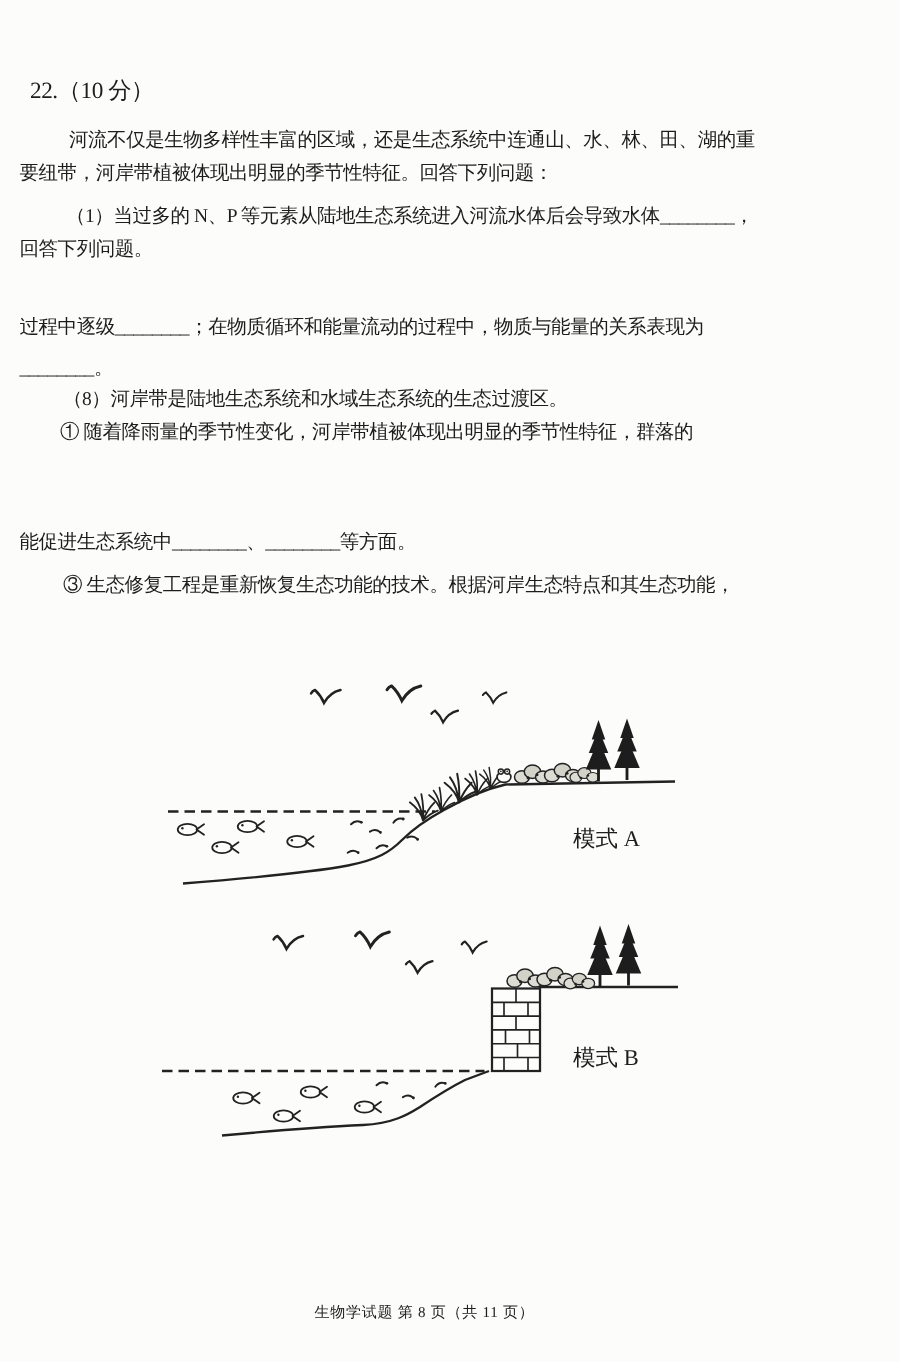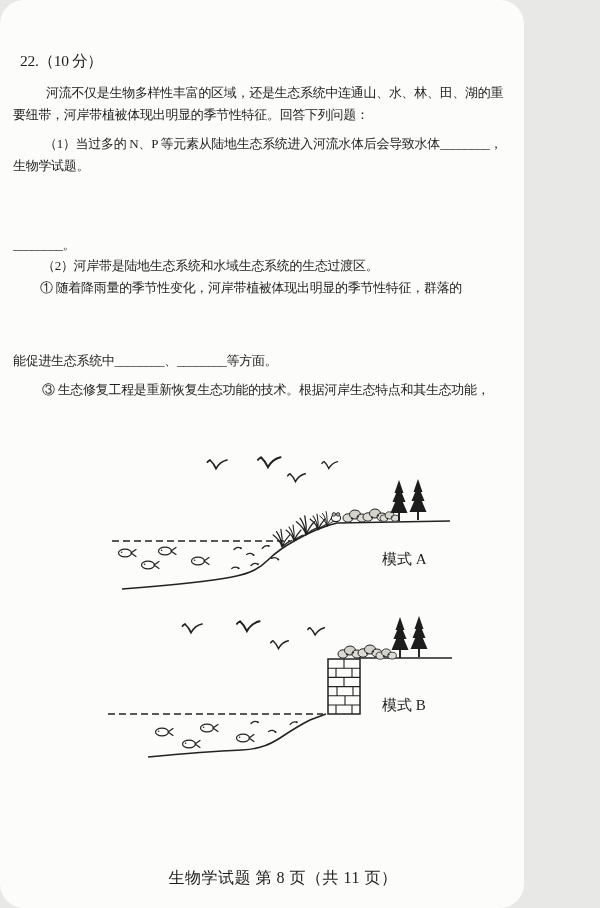--- a/index.html
+++ b/index.html
@@ -1,37 +1,36 @@
 <!DOCTYPE html>
 <html><head>
 <meta charset="utf-8">
 <style>
   html,body{margin:0;padding:0;background:#e8e8e6;}
   .page{
     position:relative;
-    width:524px;height:908px;
+    width:600px;height:908px;
     background:#fcfcfa;
     overflow:hidden;
     font-family:"Liberation Serif","DejaVu Serif",serif;
     color:#1d1d1d;
-    border-radius:24px;
   }
   .tl{
     position:absolute;
     font-size:13px;
     line-height:18px;
     white-space:pre;
     letter-spacing:-0.3px;
   }
   .qnum{font-size:15.5px;}
   .footer{
     position:absolute;
     left:0;top:868px;width:566px;
     text-align:center;
-    font-size:16px;
+    font-size:10px;
     letter-spacing:0.5px;
   }
   svg{position:absolute;}
   svg text{
     font-family:"Liberation Serif","DejaVu Serif",serif;
     fill:#1d1d1d;
   }
 </style>
 </head>
 <body>
@@ -75,23 +74,24 @@
         <circle cx="-2.1" cy="-1.8" r="0.6" fill="#222"></circle>
         <circle cx="2.1" cy="-1.8" r="0.6" fill="#222"></circle>
       </g>
     </defs>
   </svg>
 
   <div class="tl qnum" style="top:52px;left:20px">22.（10 分）</div>
   <div class="tl" style="top:84px;left:46px">河流不仅是生物多样性丰富的区域，还是生态系统中连通山、水、林、田、湖的重</div>
   <div class="tl" style="top:106px;left:13px">要纽带，河岸带植被体现出明显的季节性特征。回答下列问题：</div>
   <div class="tl" style="top:135px;left:44px">（1）当过多的 N、P 等元素从陆地生态系统进入河流水体后会导致水体________，</div>
-  <div class="tl" style="top:157px;left:13px">生物学试题。</div>
+  <div class="tl" style="top:157px;left:13px">回答下列问题。</div>
+  <div class="tl" style="top:209px;left:13px">过程中逐级________；在物质循环和能量流动的过程中，物质与能量的关系表现为</div>
   <div class="tl" style="top:236px;left:13px">________。</div>
-  <div class="tl" style="top:257px;left:42px">（2）河岸带是陆地生态系统和水域生态系统的生态过渡区。</div>
+  <div class="tl" style="top:257px;left:42px">（8）河岸带是陆地生态系统和水域生态系统的生态过渡区。</div>
   <div class="tl" style="top:279px;left:40px">① 随着降雨量的季节性变化，河岸带植被体现出明显的季节性特征，群落的</div>
   <div class="tl" style="top:352px;left:13px">能促进生态系统中________、________等方面。</div>
   <div class="tl" style="top:381px;left:42px">③ 生态修复工程是重新恢复生态功能的技术。根据河岸生态特点和其生态功能，</div>
 
   <svg style="left:60px;top:445px" width="420" height="165" viewBox="0 0 420 165">
     <g>
       <use href="#bird" transform="translate(150,13)"></use>
       <use href="#bird" transform="translate(201,10) scale(1.15)"></use>
       <use href="#bird" transform="translate(230,27) scale(0.9)"></use>
       <use href="#bird" transform="translate(264,15) scale(0.8)"></use>

